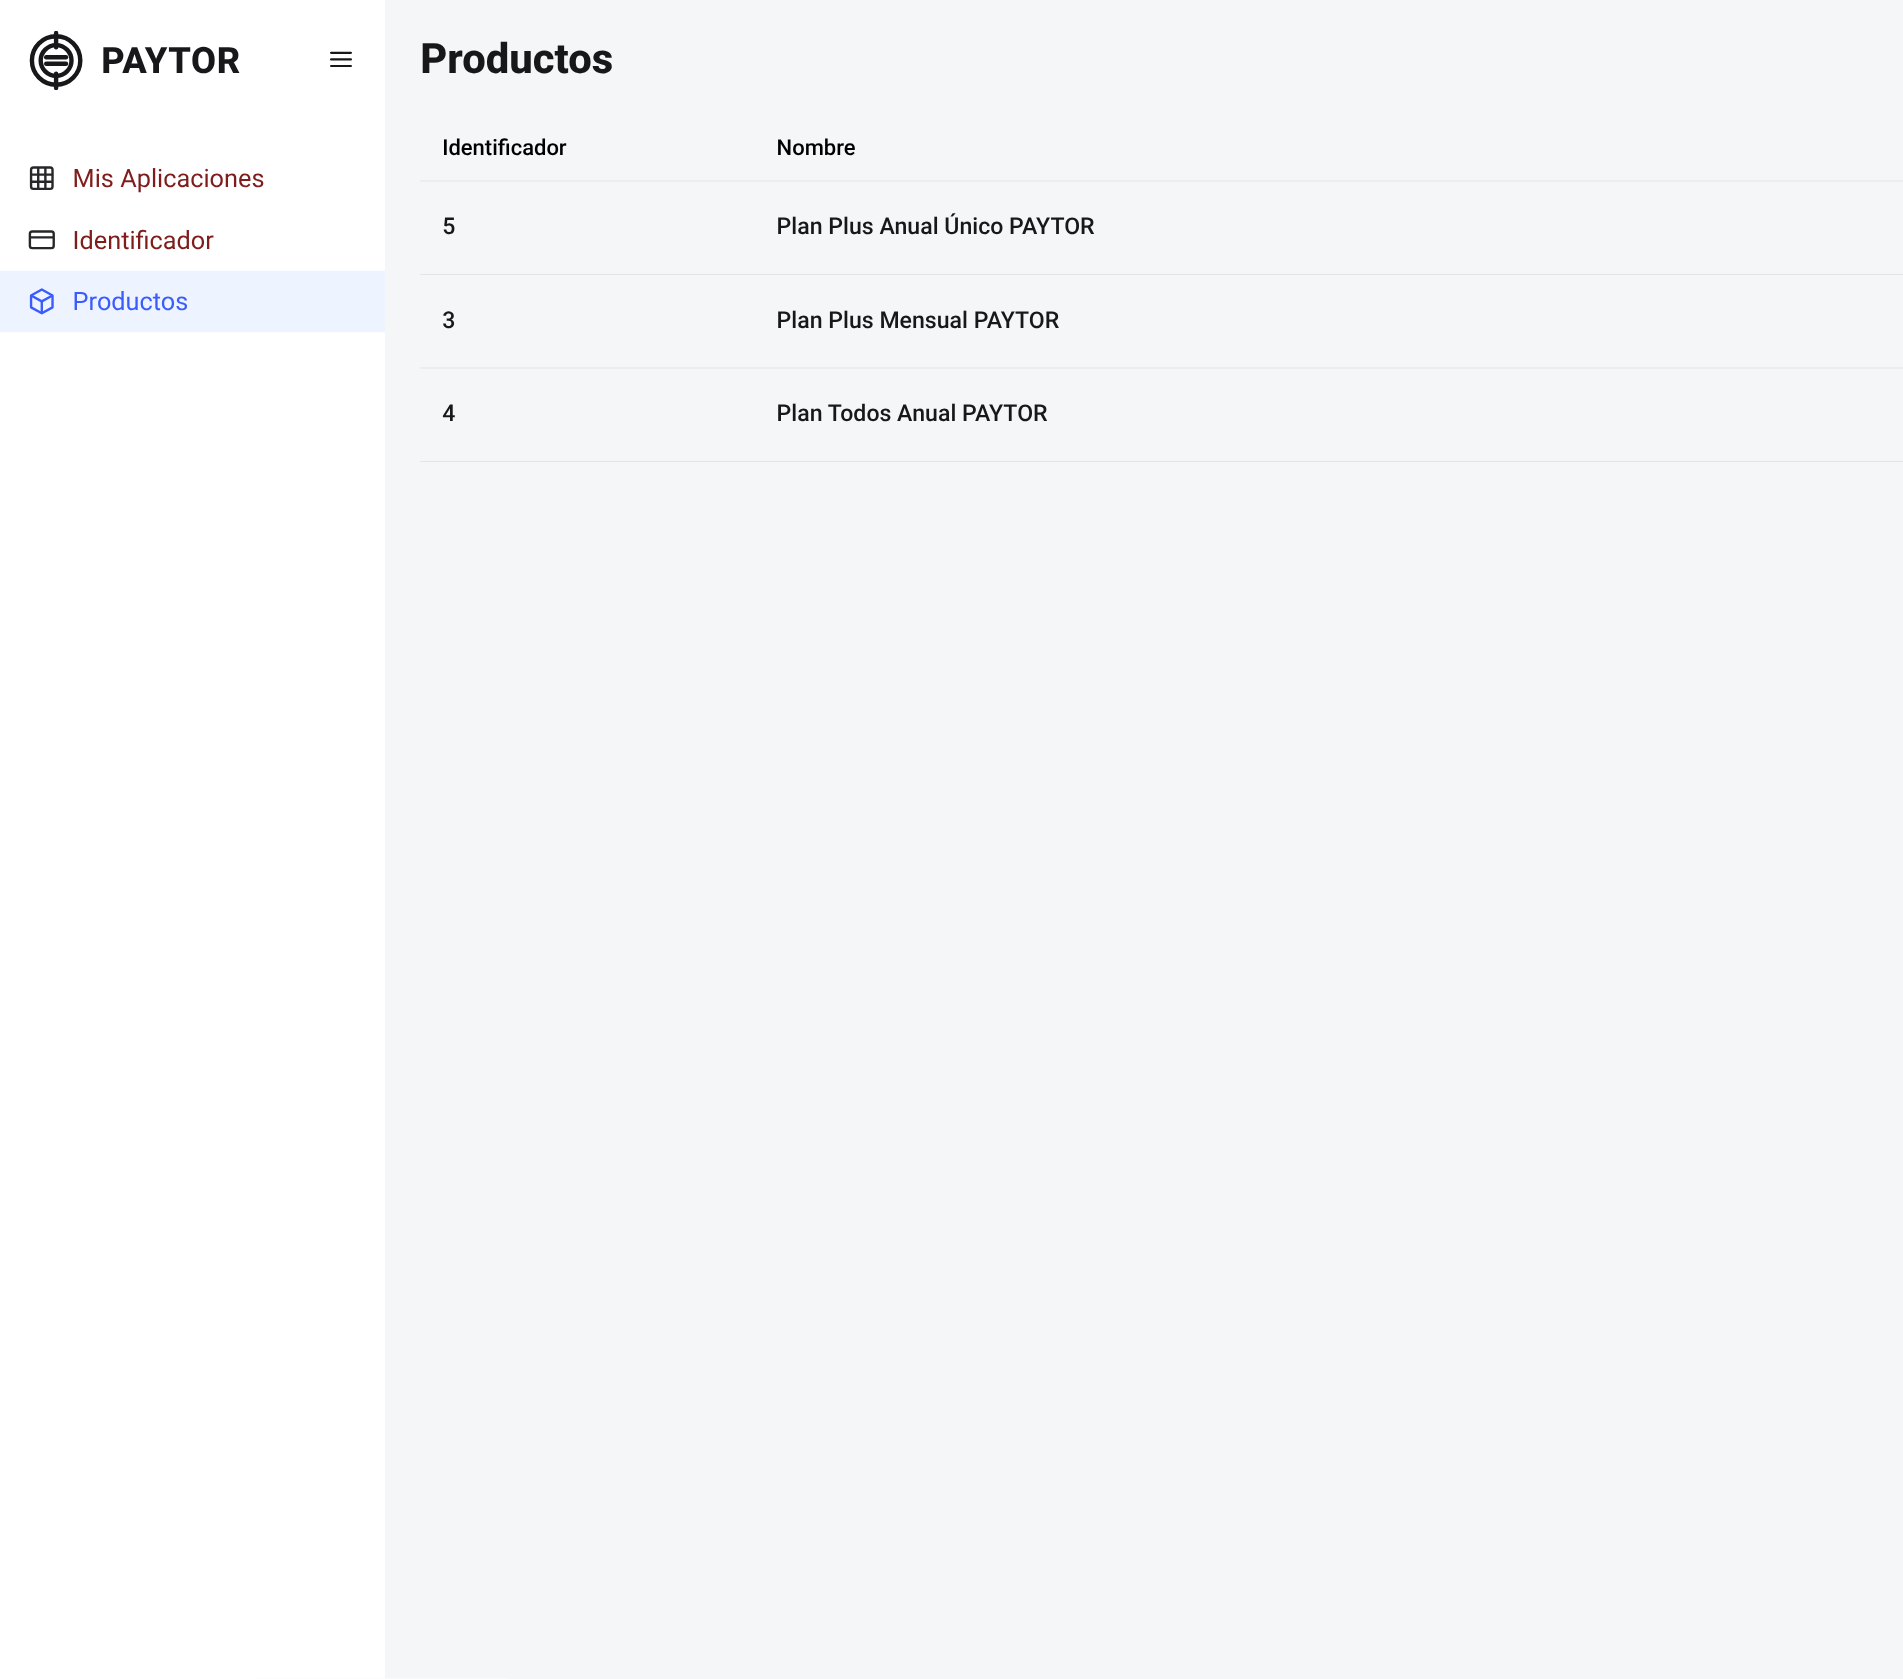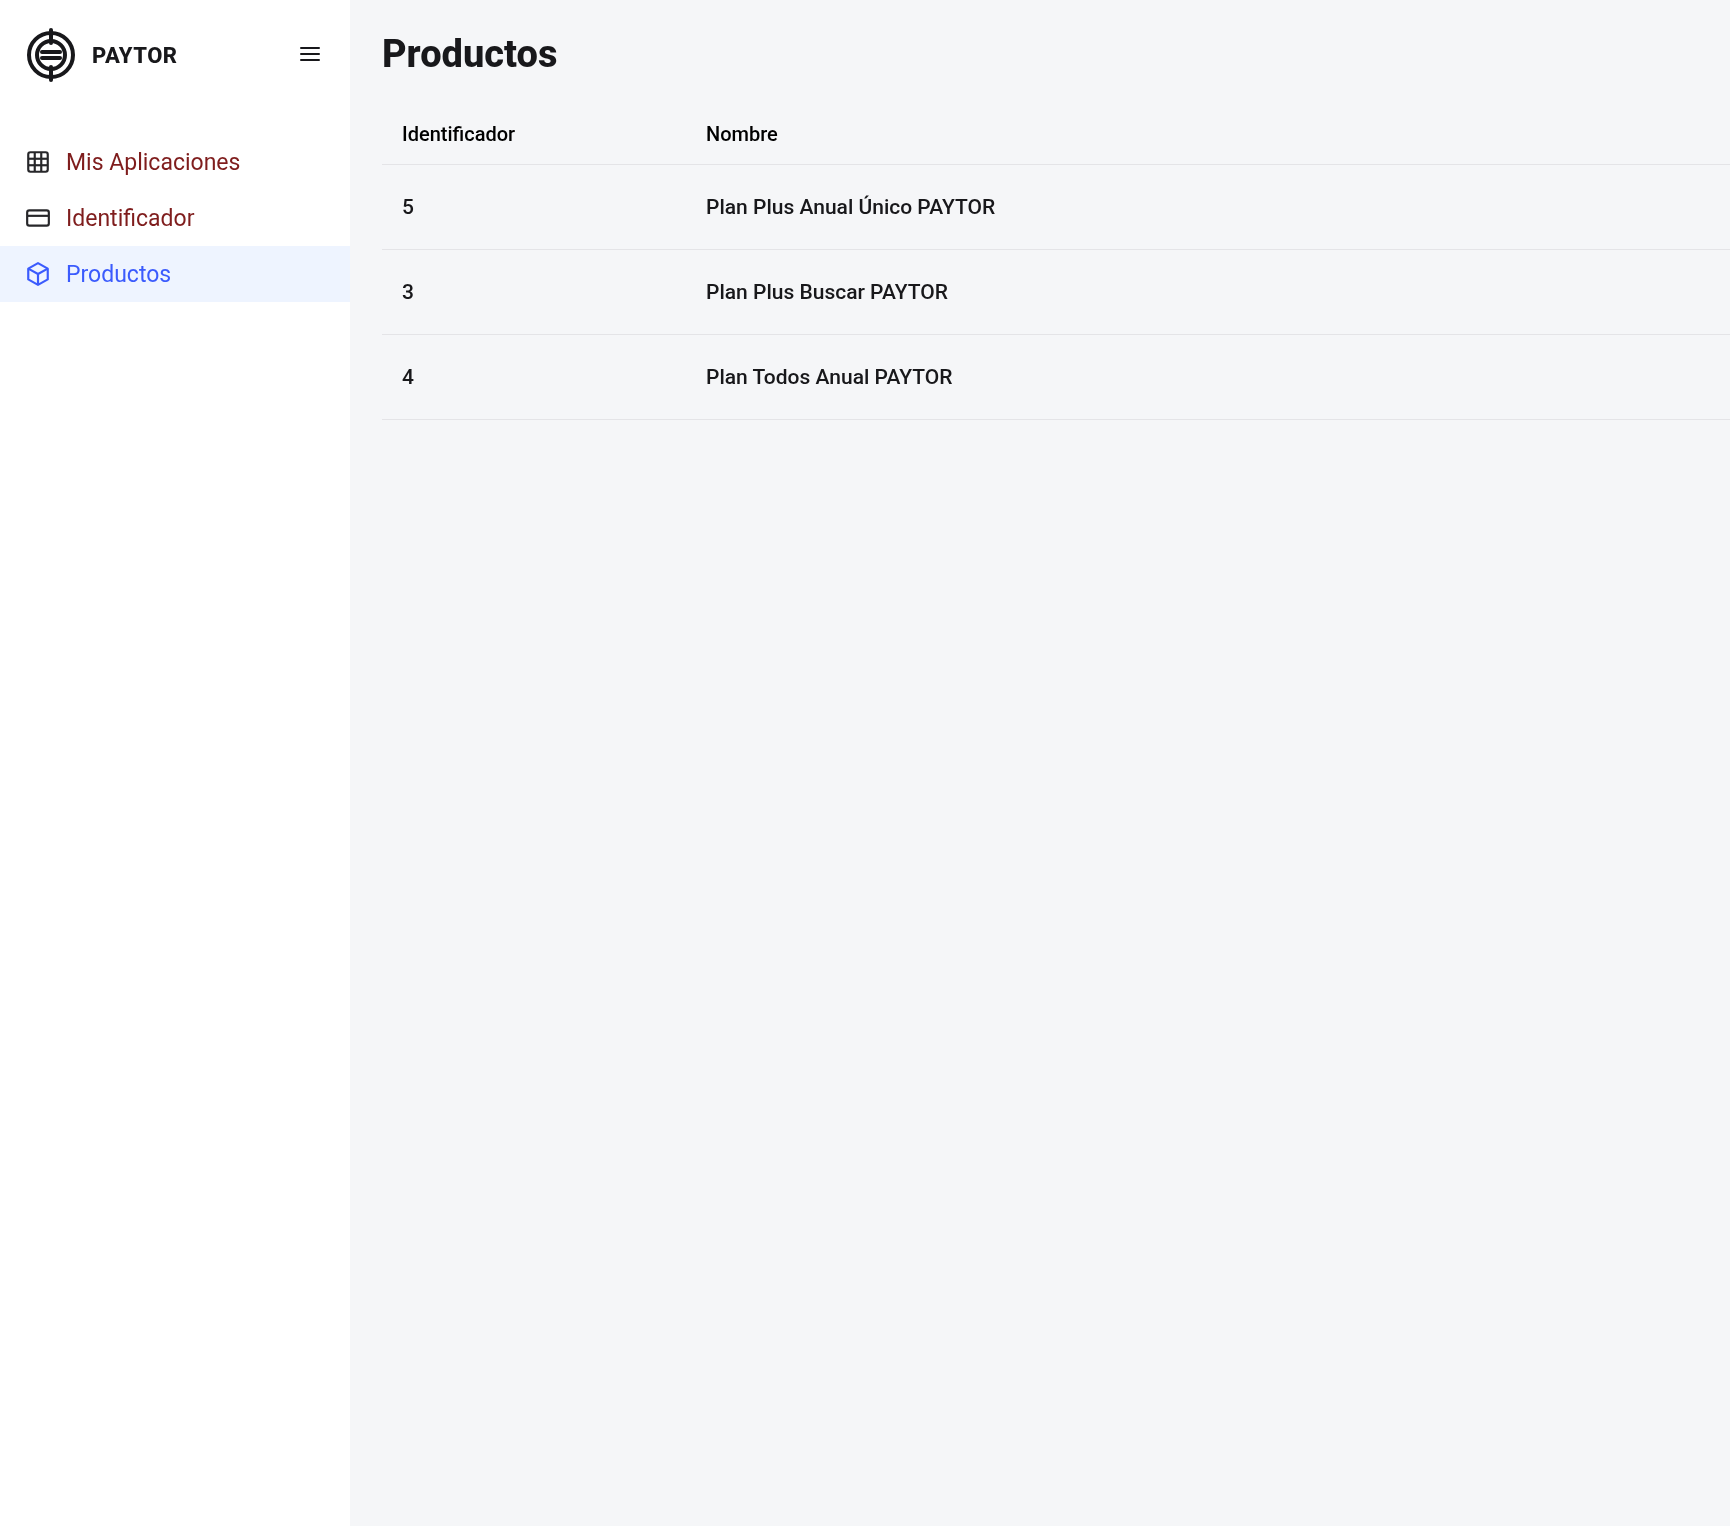--- a/index.html
+++ b/index.html
@@ -32,21 +32,21 @@
       gap: 14px;
     }
     .brand-logo {
       width: 54px;
       height: 54px;
       display: flex;
       align-items: center;
       justify-content: center;
     }
     .brand-name {
-      font-size: 22px;
+      font-size: 33px;
       font-weight: 800;
       color: #18181b;
       letter-spacing: 0.5px;
     }
     .menu-toggle {
       background: none;
       border: none;
       cursor: pointer;
       padding: 4px;
       display: flex;
@@ -229,20 +229,20 @@
     <div class="table-header">
       <div class="col-id">Identificador</div>
       <div class="col-name">Nombre</div>
     </div>
     <div class="table-row">
       <div class="col-id">5</div>
       <div class="col-name">Plan Plus Anual Único PAYTOR</div>
     </div>
     <div class="table-row">
       <div class="col-id">3</div>
-      <div class="col-name">Plan Plus Buscar PAYTOR</div>
+      <div class="col-name">Plan Plus Mensual PAYTOR</div>
     </div>
     <div class="table-row">
       <div class="col-id">4</div>
       <div class="col-name">Plan Todos Anual PAYTOR</div>
     </div>
   </div>
 </main>
 
 </body></html>

